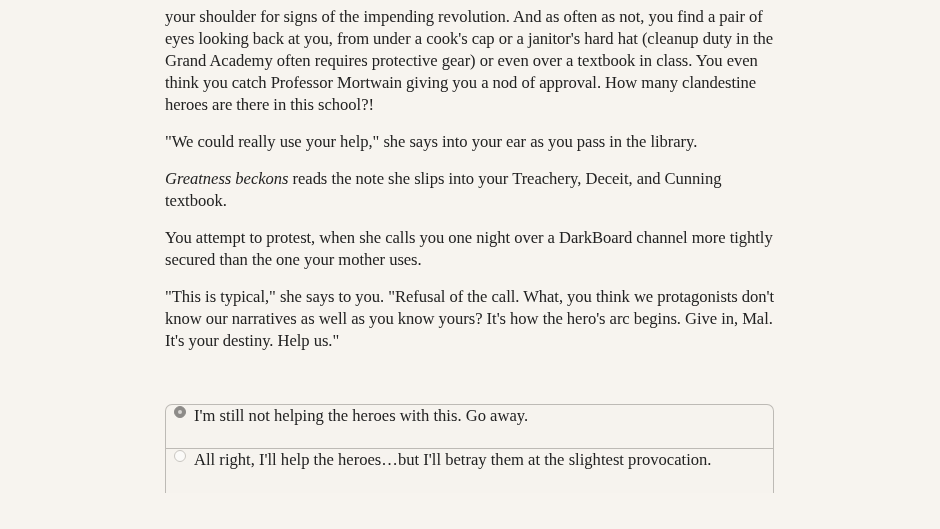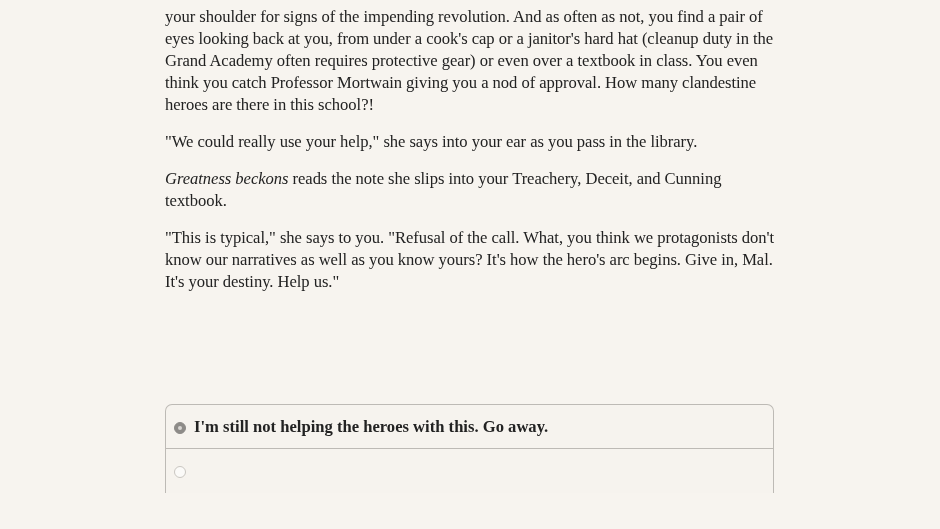--- a/index.html
+++ b/index.html
@@ -34,26 +34,25 @@
     left: 165px;
     top: 404px;
     width: 607px;
     border: 1px solid #bdbab5;
     border-radius: 7px 7px 0 0;
     border-bottom: none;
     background: #f6f3ee;
   }
   .choice {
     display: flex;
-    align-items: center;
+    align-items: flex-start;
     height: 43px;
     border-bottom: 1px solid #bdbab5;
     padding-left: 8px;
     cursor: pointer;
-    font-weight: bold;
   }
   .choice:last-child {
     border-bottom: none;
     height: 44px;
   }
   .radio {
     width: 12px;
     height: 12px;
     border-radius: 50%;
     border: 1px solid #c9c6c1;
@@ -87,24 +86,26 @@
 </head>
 <body>
 
 <div class="story">
   <p>
     <span style="color:transparent">...you find yourself glancing over</span><br>
     <span>your shoulder for signs of the impending revolution. And as often as not, you find a pair of eyes looking back at you, from under a cook's cap or a janitor's hard hat (cleanup duty in the Grand Academy often requires protective gear) or even over a textbook in class. You even think you catch Professor Mortwain giving you a nod of approval. How many clandestine heroes are there in this school?!</span>
   </p>
   <p>"We could really use your help," she says into your ear as you pass in the library.</p>
   <p><em>Greatness beckons</em><span> reads the note she slips into your Treachery, Deceit, and Cunning textbook.</span></p>
+  <p>You attempt to protest, when she calls you one night over a DarkBoard channel more tightly secured than the one your mother uses.</p>
   <p>"This is typical," she says to you. "Refusal of the call. What, you think we protagonists don't know our narratives as well as you know yours? It's how the hero's arc begins. Give in, Mal. It's your destiny. Help us."</p>
 </div>
 
 <div class="choices">
   <div class="choice">
     <span class="radio checked"></span>
     <span class="choice-label">I'm still not helping the heroes with this. Go away.</span>
   </div>
   <div class="choice">
     <span class="radio"></span>
+    <span class="choice-label">All right, I'll help the heroes…but I'll betray them at the slightest provocation.</span>
   </div>
 </div>
 
 </body></html>

